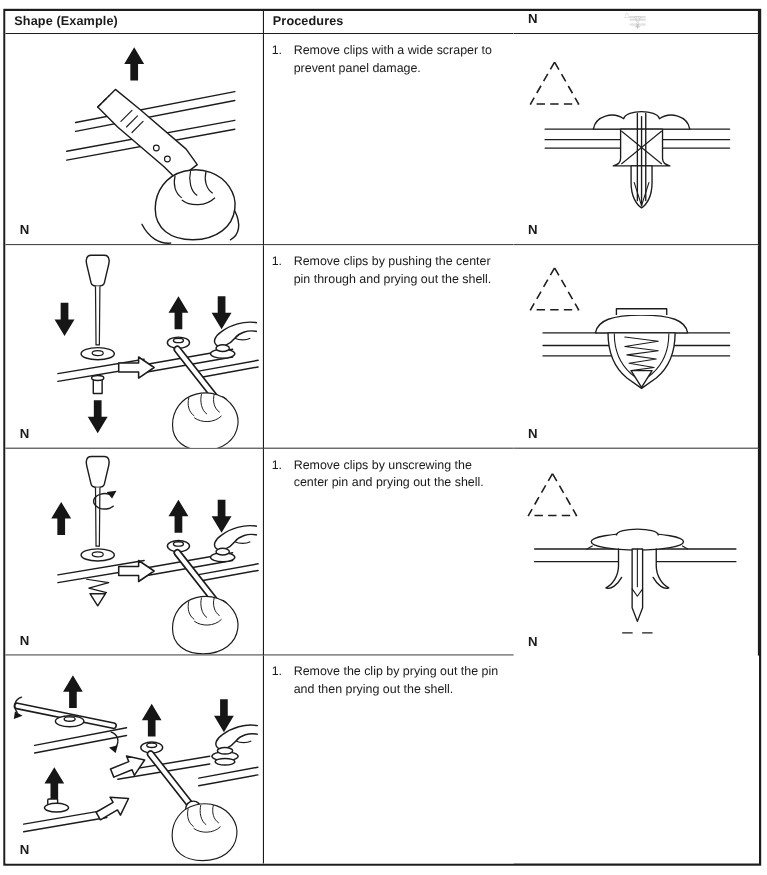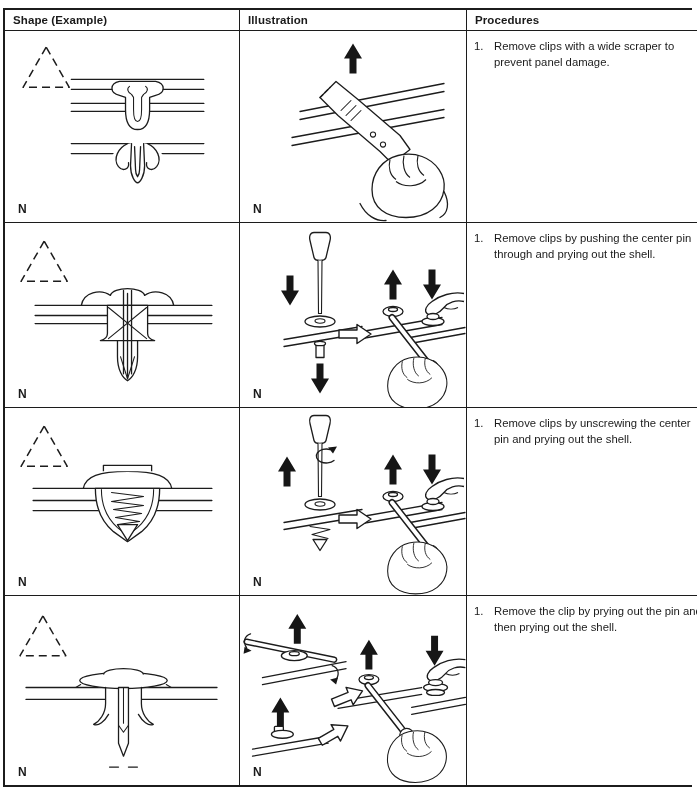--- a/index.html
+++ b/index.html
@@ -64,23 +64,20 @@
     </g>
   </defs>
 </svg>
 
 <div class="sheet">
   <div class="doc-table">
 
     <div class="cell hcell">
         <span>Shape (Example)</span>
       </div>
-    <div class="cell hcell">
-        <span>Illustration</span>
-      </div>
     <div class="cell hcell last-col">
         <span>Procedures</span>
       </div>
 
     <div class="cell">
       <svg class="draw" viewBox="0 0 233 190">
         <use href="#tri" x="16" y="14"></use>
         <path class="ln" d="M66 48 H198 M66 58 H198 M66 72 H198 M66 80 H198"></path>
         <path class="wh" d="M114 50 C104 52 104 62 114 64 L120 66 L120 78 C120 92 125 98 132 98 C139 98 144 92 144 78 L144 66 L150 64 C160 62 160 52 150 50 Z"></path>
         <path class="ln th" d="M124 55 C121 57 122 61 126 63 L128 66 L128 78 C128 86 129 90 132 90 C135 90 136 86 136 78 L136 66 L138 63 C142 61 143 57 140 55"></path>

